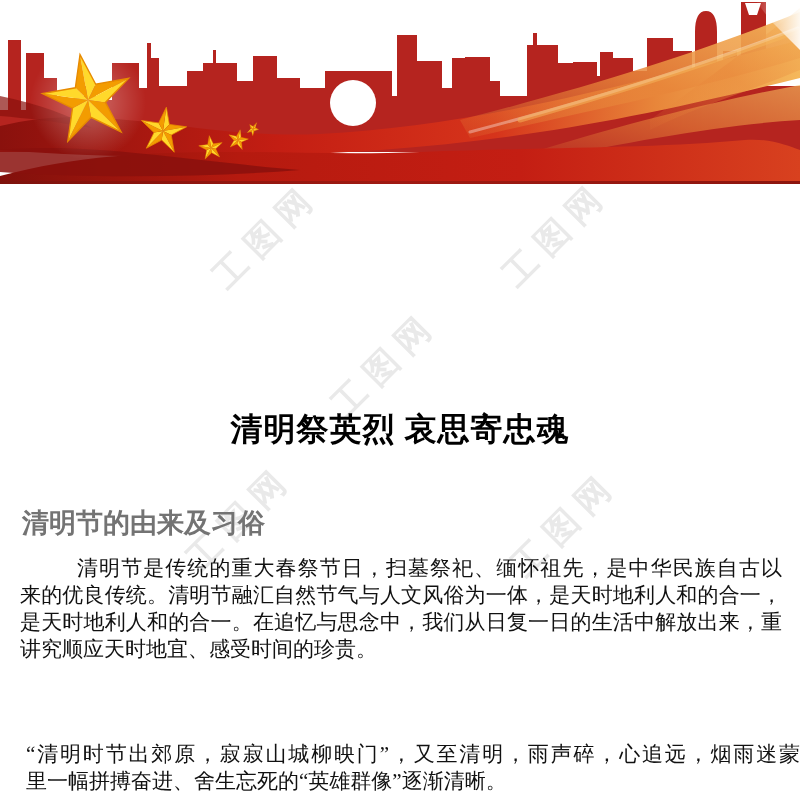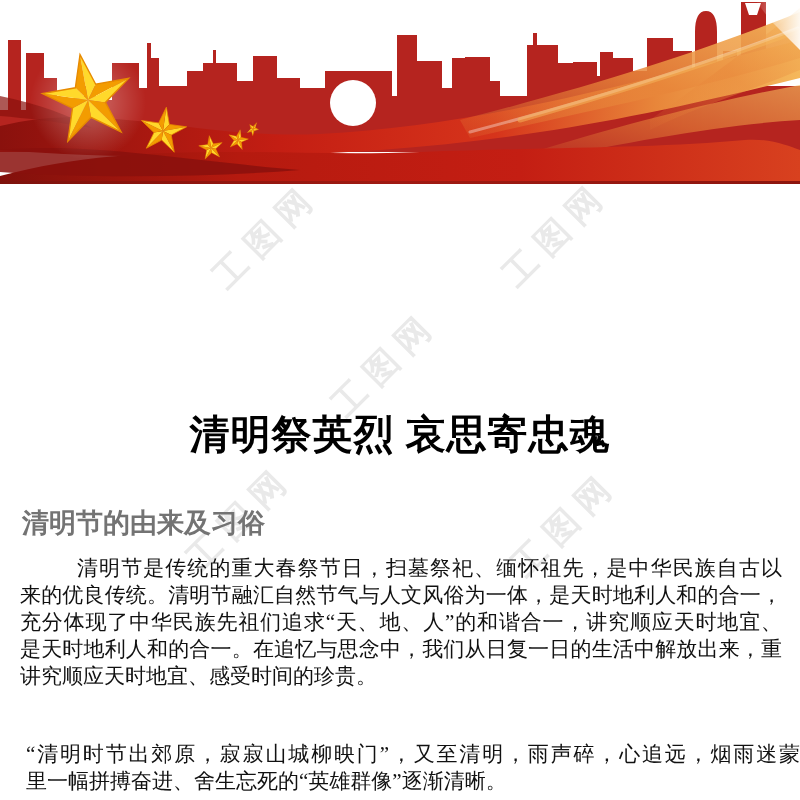--- a/index.html
+++ b/index.html
@@ -28,21 +28,21 @@
     white-space: nowrap;
     pointer-events: none;
     user-select: none;
   }
 
   
   .page-title {
     position: absolute;
     top: 389px; left: 0; right: 0;
     text-align: center;
-    font-size: 40px;
+    font-size: 32px;
     line-height: 38px;
     font-weight: 700;
     letter-spacing: 1px;
     color: #000000;
   }
   .section-heading {
     position: absolute;
     top: 484px; left: 22px;
     font-size: 27px;
     line-height: 34px;
@@ -156,21 +156,20 @@
 <div class="watermark" style="left:174px; top:495px;">工图网</div>
 <div class="watermark" style="left:499px; top:501px;">工图网</div>
 
 <h1 class="page-title">清明祭英烈  哀思寄忠魂</h1>
 
 <h2 class="section-heading">清明节的由来及习俗</h2>
 
 <div class="para para-main">
   <span class="line line-fill line-indent">清明节是传统的重大春祭节日，扫墓祭祀、缅怀祖先，是中华民族自古以</span>
   <span class="line line-fill">来的优良传统。清明节融汇自然节气与人文风俗为一体，是天时地利人和的合一，</span>
-  <span class="line line-fill">充分体现了中华民族先祖们追求“天、地、人”的和谐合一，讲究顺应天时地宜、</span>
   <span class="line line-fill">是天时地利人和的合一。在追忆与思念中，我们从日复一日的生活中解放出来，重</span>
   <span class="line">讲究顺应天时地宜、感受时间的珍贵。</span>
 </div>
 
 <div class="para para-closing">
   <span class="line line-fill">“清明时节出郊原，寂寂山城柳映门”，又至清明，雨声碎，心追远，烟雨迷蒙</span>
   <span class="line">里一幅拼搏奋进、舍生忘死的“英雄群像”逐渐清晰。</span>
 </div>
 
 </body></html>

